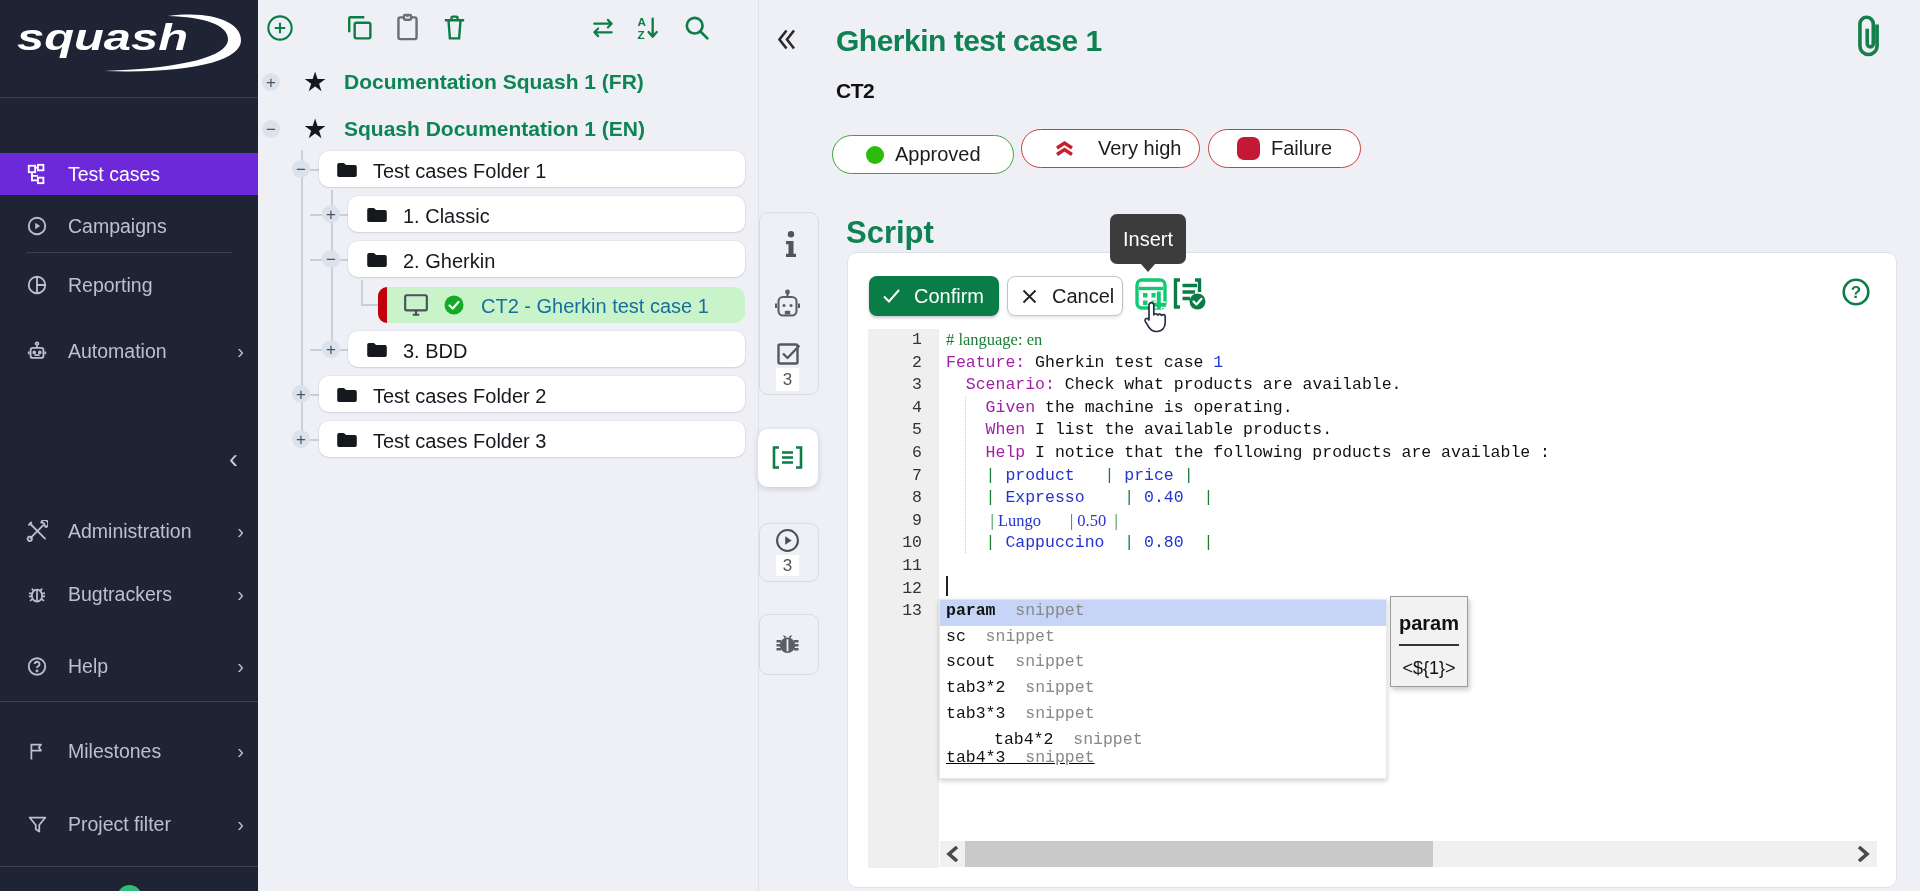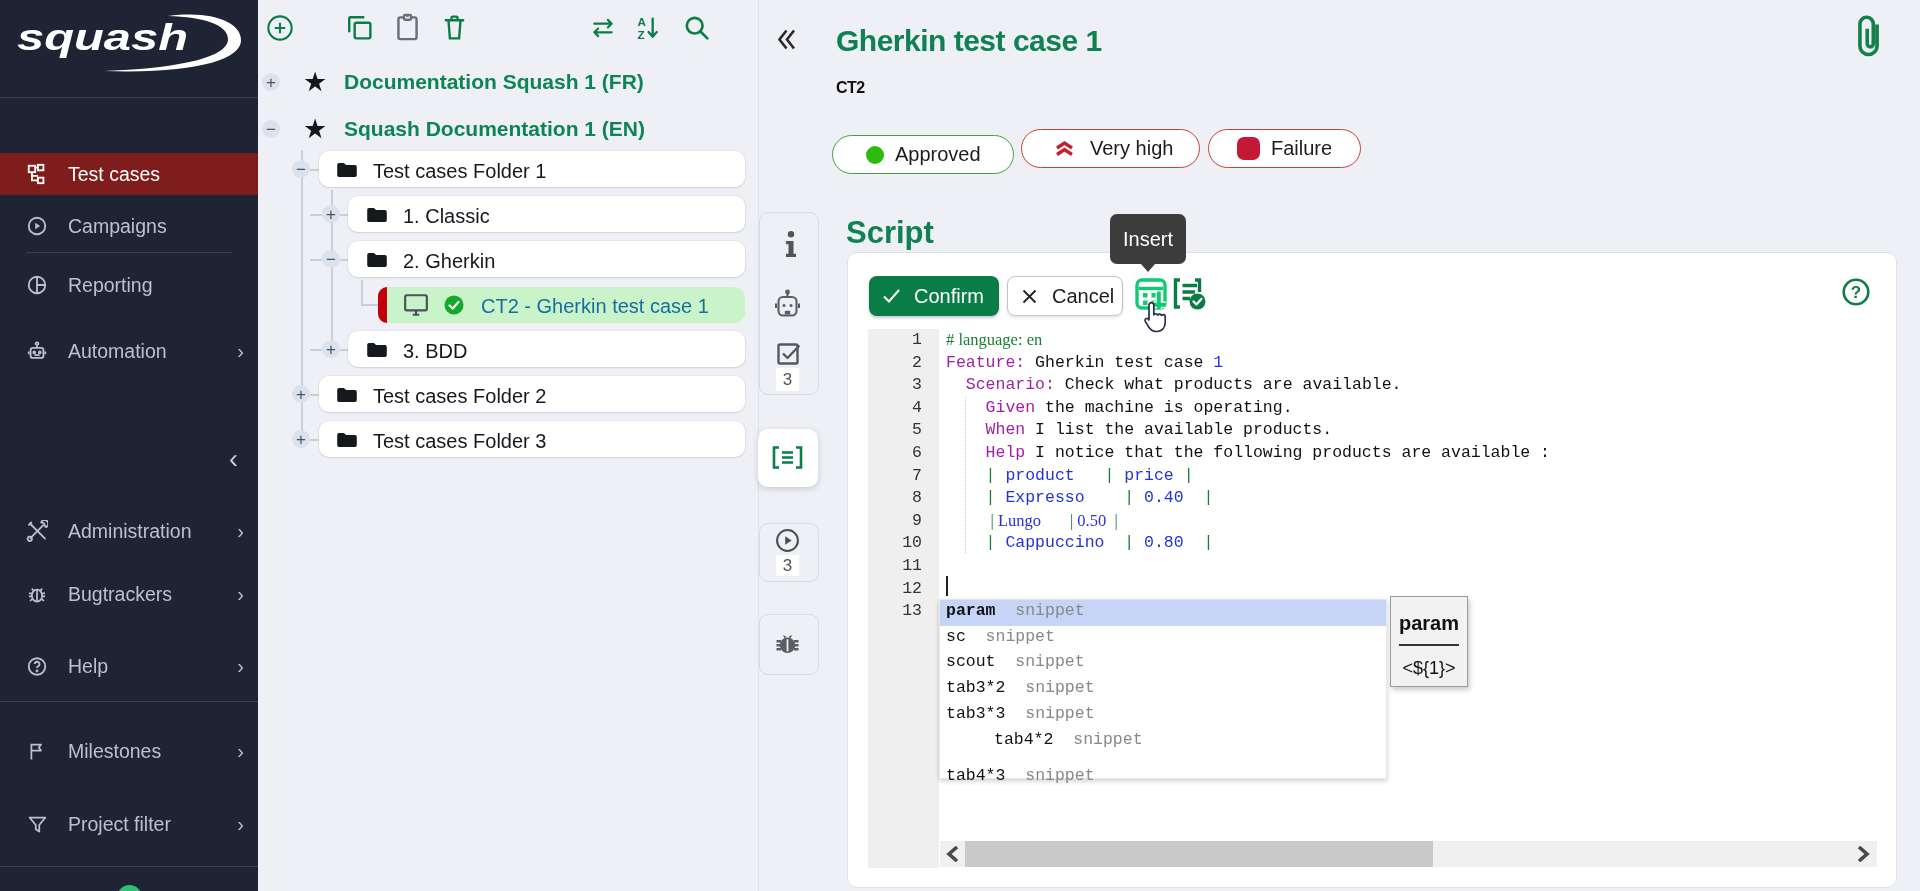--- a/index.html
+++ b/index.html
@@ -5,21 +5,21 @@
   * { margin:0; padding:0; box-sizing:border-box; }
   html,body { width:1920px; height:891px; overflow:hidden; }
   body { font-family:"Liberation Sans", sans-serif; background:#eef0f5; position:relative; }
   .abs { position:absolute; }
   
   #sidebar { position:absolute; left:0; top:0; width:258px; height:891px; background:#1f2435; }
   .nav-item { position:absolute; left:0; width:258px; height:42px; color:#b9c0d2; font-size:19.5px; display:flex; align-items:center; }
   .nav-item .nico { position:absolute; left:26px; width:22px; height:22px; display:flex; align-items:center; justify-content:center; }
   .nav-item .nlabel { position:absolute; left:68px; }
   .nav-item .nchev { position:absolute; right:14px; font-size:20px; color:#b9c0d2; }
-  .nav-active { background:#7f1d1d; color:#ffffff; }
+  .nav-active { background:#6d28d9; color:#ffffff; }
   .sdiv { position:absolute; height:1px; background:#393f55; }
   .trow-box { position:absolute; background:#fff; border-radius:10px; height:36px; box-shadow:0 1px 2px rgba(30,40,70,.10), 0 0 0 1px rgba(30,40,70,.04); }
   .tree-circle { position:absolute; width:18px; height:18px; border-radius:50%; background:#dce2eb; color:#49525f; font-size:17px; display:flex; align-items:center; justify-content:center; line-height:1; }
   .tline { position:absolute; background:#c9cfd9; }
   .ttext { position:absolute; font-size:20px; color:#15181d; white-space:nowrap; }
   .ptext { position:absolute; font-size:21px; font-weight:700; color:#0e8455; white-space:nowrap; }
   .star { position:absolute; font-size:27px; color:#15181d; line-height:1; }
   .folder { position:absolute; width:22px; height:16px; }
   
   .strip-group { position:absolute; left:759px; width:60px; border:1px solid #d7dbe4; border-radius:9px; }
@@ -292,32 +292,32 @@
 </div>
 <div id="content">
 
   <svg class="abs" style="left:778px; top:29px;" width="18" height="21" viewBox="0 0 18 21">
       <path d="M8.5 1.5 L1.5 10.5 L8.5 19.5 M16 1.5 L9 10.5 L16 19.5" stroke="#2b2b2b" stroke-width="2.6" fill="none"></path>
     </svg>
   <div class="abs" style="left:836px; top:24px; font-size:30px; font-weight:700; color:#0f8152; letter-spacing:-0.5px;">Gherkin test case 1</div>
   <svg class="abs" style="left:1857px; top:14px;" width="23" height="44" viewBox="0 0 22 42" fill="none" stroke="#14804b" stroke-width="3.5">
     <path d="M19.2 10 V30.5 a8.2 8.2 0 0 1 -16.4 0 V9.5 a6.4 6.4 0 0 1 12.8 0 V28.5 a2.9 2.9 0 0 1 -5.8 0 V14"></path>
   </svg>
-  <div class="abs" style="left:836px; top:79px; font-size:16px; font-weight:700; color:#111; letter-spacing:-0.5px;">CT2</div>
+  <div class="abs" style="left:836px; top:79px; font-size:21px; font-weight:700; color:#111; letter-spacing:-0.5px;">CT2</div>
 
   <div class="pill" style="left:832px; top:135px; width:182px; border:1.5px solid #3fa33b;">
     <span style="width:18px; height:18px; border-radius:50%; background:#2cbc0c; margin-left:33px;"></span>
     <span style="margin-left:11px;">Approved</span>
   </div>
   <div class="pill" style="left:1021px; top:129px; width:179px; border:1.5px solid #c9403c;">
     <svg style="margin-left:33px;" width="19" height="17" viewBox="0 0 19 17">
         <path d="M2 8 L9.5 3 L17 8" stroke="#c5202c" stroke-width="3.4" fill="none"></path>
         <path d="M2 14.5 L9.5 9.5 L17 14.5" stroke="#c5202c" stroke-width="3.4" fill="none"></path>
       </svg>
-    <span style="margin-left:16px;">Very high</span>
+    <span style="margin-left:24px;">Very high</span>
   </div>
   <div class="pill" style="left:1208px; top:129px; width:153px; border:1.5px solid #c9403c;">
     <span style="width:23px; height:23px; border-radius:7px; background:#c41935; margin-left:28px;"></span>
     <span style="margin-left:11px;">Failure</span>
   </div>
 
   <div class="abs" style="left:846px; top:215px; font-size:31px; font-weight:700; color:#0f8152;">Script</div>
   <div id="card"></div>
 
   <div class="abs" style="left:869px; top:276px; width:130px; height:40px; background:#0a7c45; border-radius:8px; color:#fff; font-size:20px; display:flex; align-items:center; box-shadow:0 2px 3px rgba(30,40,70,.25);">
@@ -402,20 +402,20 @@
 
   <div class="abs" style="left:939px; top:599px; width:448px; height:180px; background:#fff; box-shadow:0 2px 5px rgba(0,0,0,.2); border:1px solid #e8e8e8;">
     <div style="height:25.7px; background:#c6d5f7;"></div>
   </div>
   <div class="cm-line" style="left:946px; top:600px;"><span style="color:#111;font-weight:bold;">param</span><span style="color:#888">  snippet</span></div>
     <div class="cm-line" style="left:946px; top:625.7px;"><span style="color:#111;">sc</span><span style="color:#888">  snippet</span></div>
     <div class="cm-line" style="left:946px; top:651.4px;"><span style="color:#111;">scout</span><span style="color:#888">  snippet</span></div>
     <div class="cm-line" style="left:946px; top:677.1px;"><span style="color:#111;">tab3*2</span><span style="color:#888">  snippet</span></div>
     <div class="cm-line" style="left:946px; top:702.8px;"><span style="color:#111;">tab3*3</span><span style="color:#888">  snippet</span></div>
     <div class="cm-line" style="left:946px; top:728.5px;"><span style="color:#111;margin-left:48px;">tab4*2</span><span style="color:#888">  snippet</span></div>
-    <div class="cm-line" style="left:946px; top:765px;"><span style="color:#111;">tab4*3</span><span style="color:#888">  snippet</span></div>
+    <div class="cm-line" style="left:946px; top:747px;text-decoration:underline;"><span style="color:#111;">tab4*3</span><span style="color:#888">  snippet</span></div>
 
   <div class="abs" style="left:1390px; top:596px; width:78px; height:91px; background:#f2f2f2; border:1px solid #9a9a9a; box-shadow:2px 3px 5px rgba(0,0,0,.2);">
     <div style="text-align:center; margin-top:15px; font-size:20px; font-weight:700; color:#111;">param</div>
     <div style="margin:9px 8px 0 8px; border-top:2px solid #333;"></div>
     <div style="text-align:center; margin-top:12px; font-size:18px; color:#111;">&lt;${1}&gt;</div>
   </div>
 </div>
 
 </body></html>

